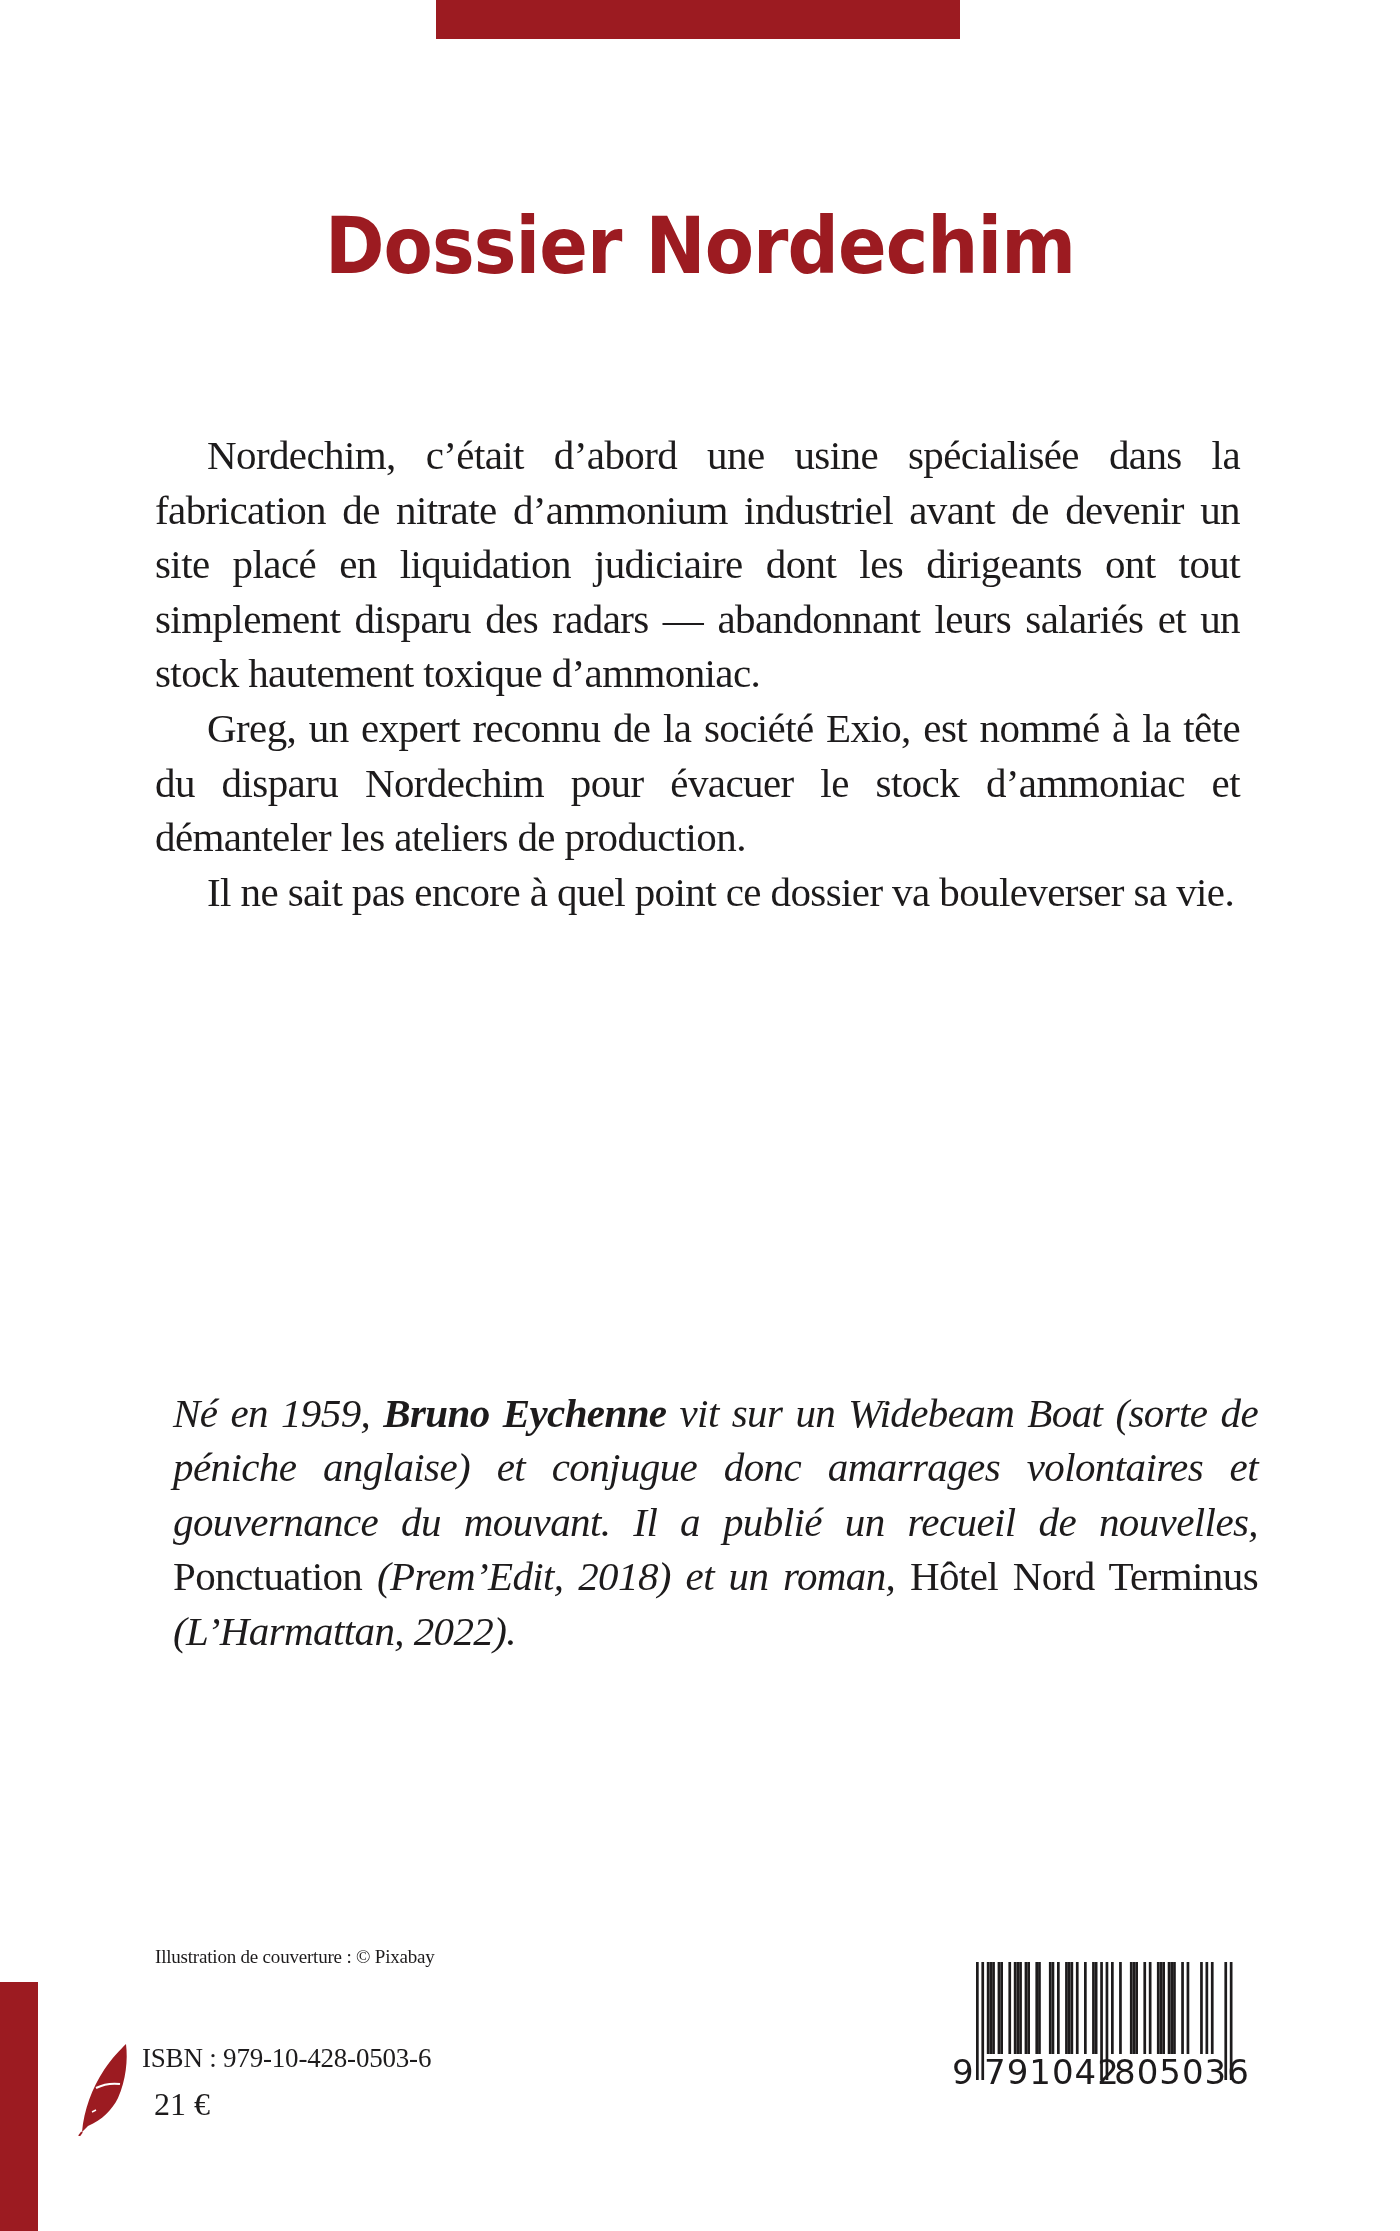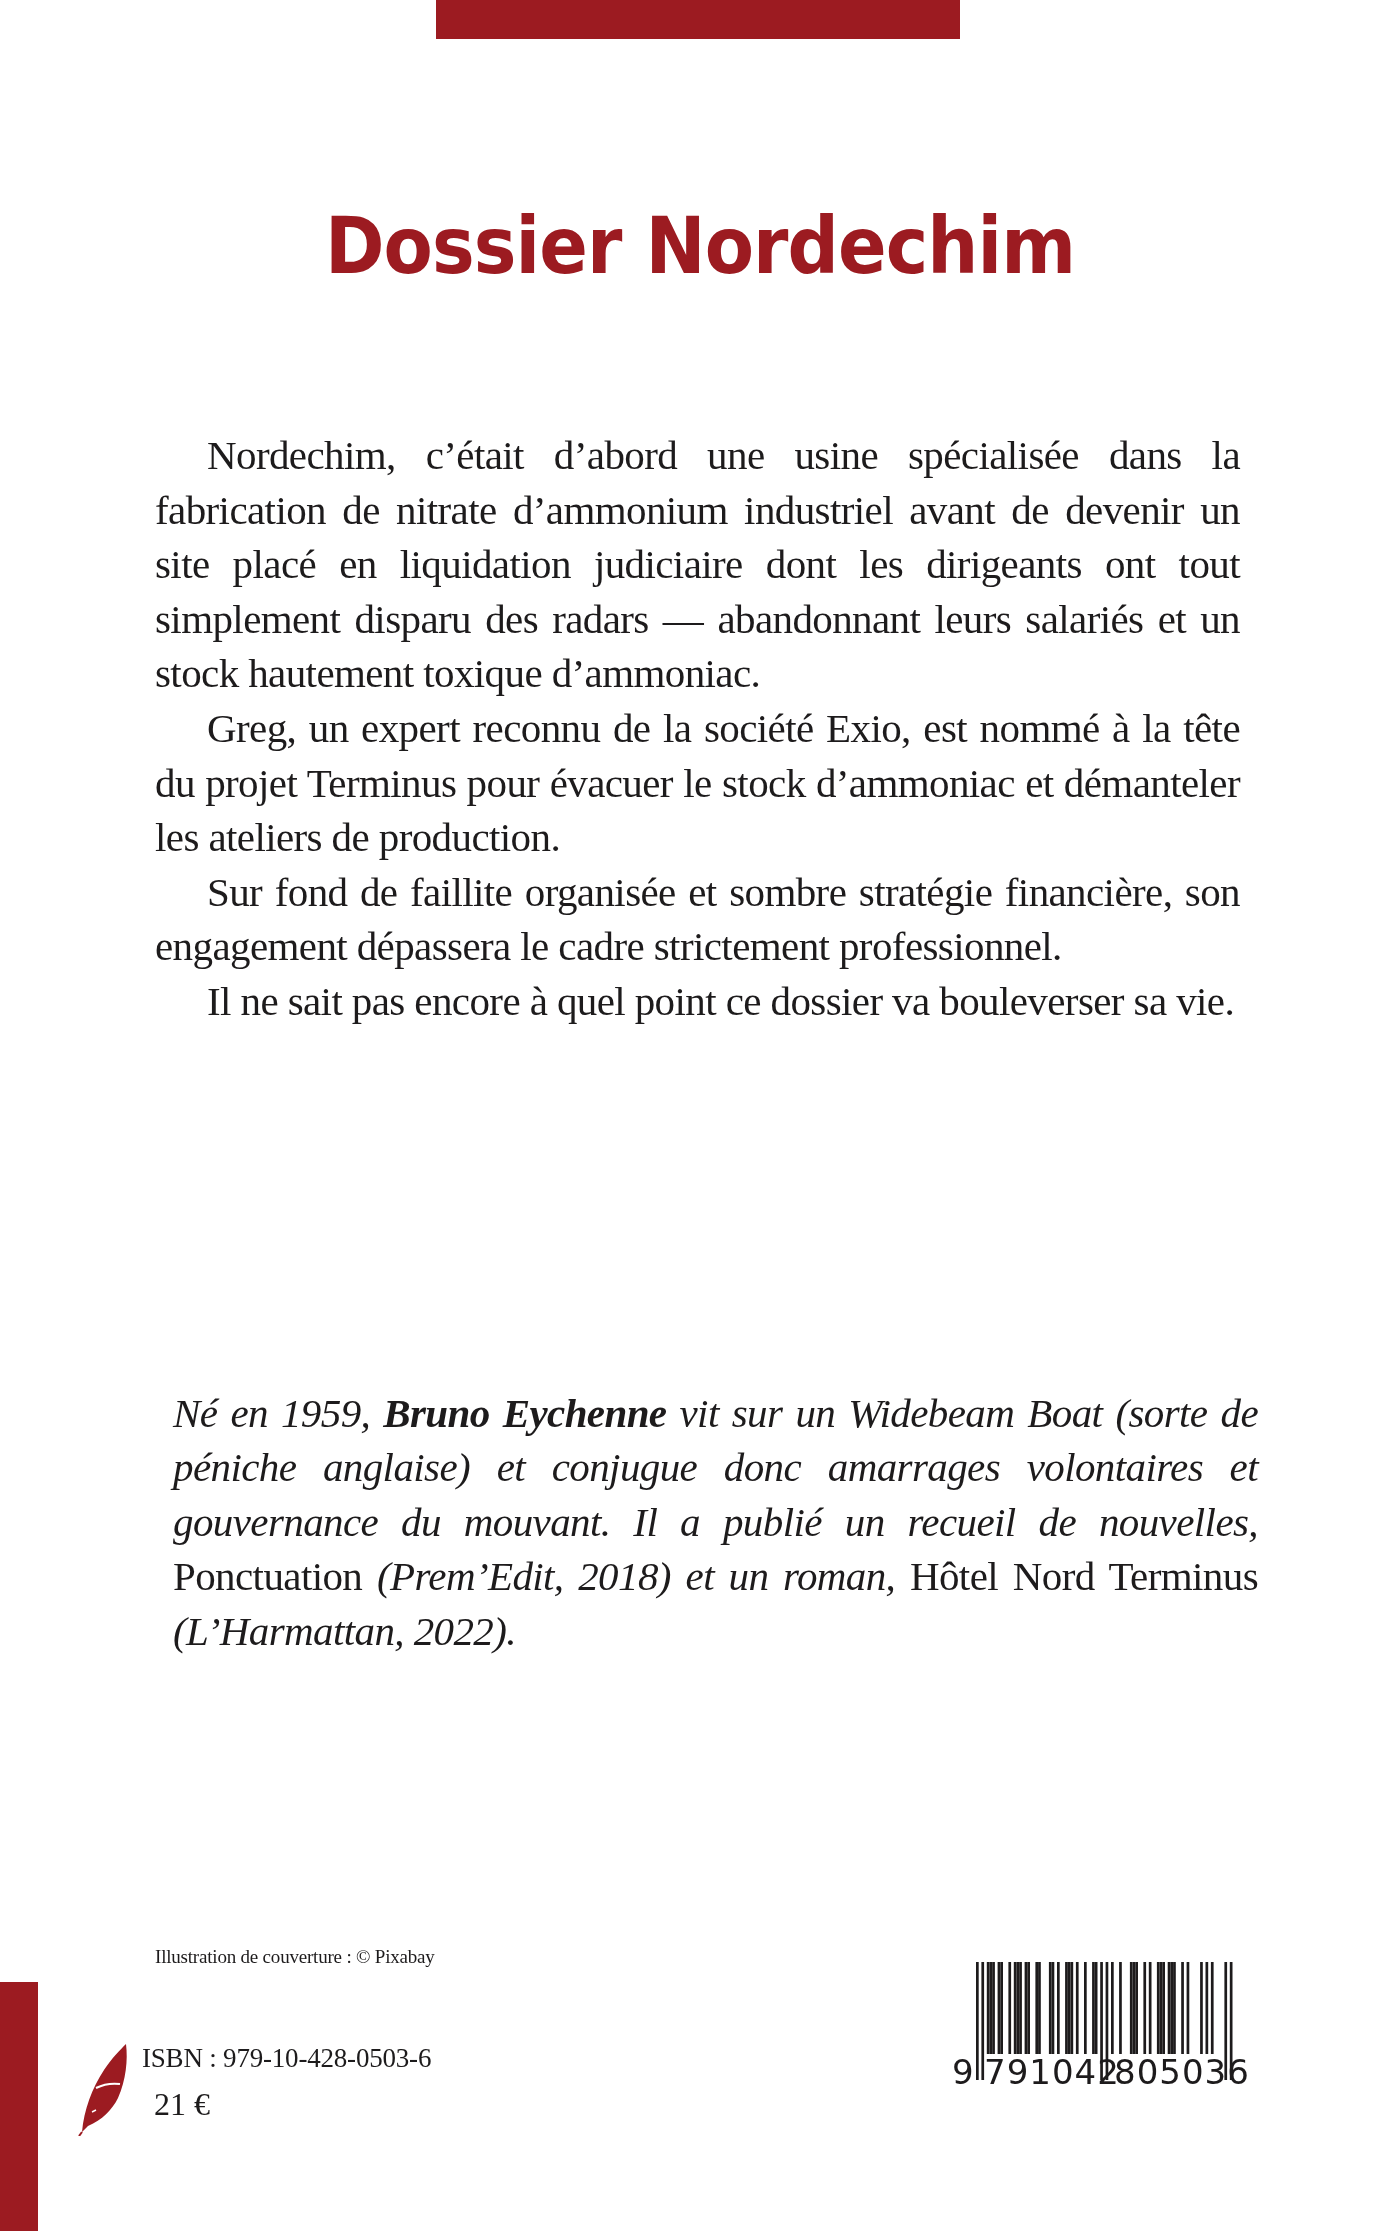--- a/index.html
+++ b/index.html
@@ -117,22 +117,21 @@
   </style>
 </head>
 <body>
 
 <div class="top-band"></div>
 
 <h1 class="title">Dossier Nordechim</h1>
 
 <div class="blurb">
   <p>Nordechim, c’était d’abord une usine spécialisée dans la fabrication de nitrate d’ammonium industriel avant de devenir un site placé en liquidation judiciaire dont les dirigeants ont tout simplement disparu des radars — abandonnant leurs salariés et un stock hautement toxique d’ammoniac.</p>
-  <p>Greg, un expert reconnu de la société Exio, est nommé à la tête du projet Terminus pour évacuer le stock d’ammoniac et démanteler les ateliers de production.</p>
-  <p>Sur fond de faillite organisée et sombre stratégie financière, son engagement dépassera le cadre strictement professionnel.</p>
+  <p>Greg, un expert reconnu de la société Exio, est nommé à la tête du disparu Nordechim pour évacuer le stock d’ammoniac et démanteler les ateliers de production.</p>
   <p>Il ne sait pas encore à quel point ce dossier va bouleverser sa vie.</p>
 </div>
 
 <p class="bio"><span class="it">Né en 1959, </span><span class="author">Bruno Eychenne</span><span class="it"> vit sur un Widebeam Boat (sorte de péniche anglaise) et conjugue donc amarrages volontaires et gouvernance du mouvant. Il a publié un recueil de nouvelles,</span><span class="title-roman"> Ponctuation </span><span class="it">(Prem’Edit, 2018) et un roman,</span><span class="title-roman"> Hôtel Nord Terminus </span><span class="it">(L’Harmattan, 2022).</span></p>
 
 <div class="left-band"></div>
 
 <div class="feather">
   <svg width="58" height="96" viewBox="0 0 58 96">
     <path d="M52 4 C 54 20, 52 40, 44 58 C 38 70, 28 80, 14 86 L 8 92 C 10 70, 18 48, 30 30 C 38 18, 46 10, 52 4 Z" fill="#9c1b21"></path>

